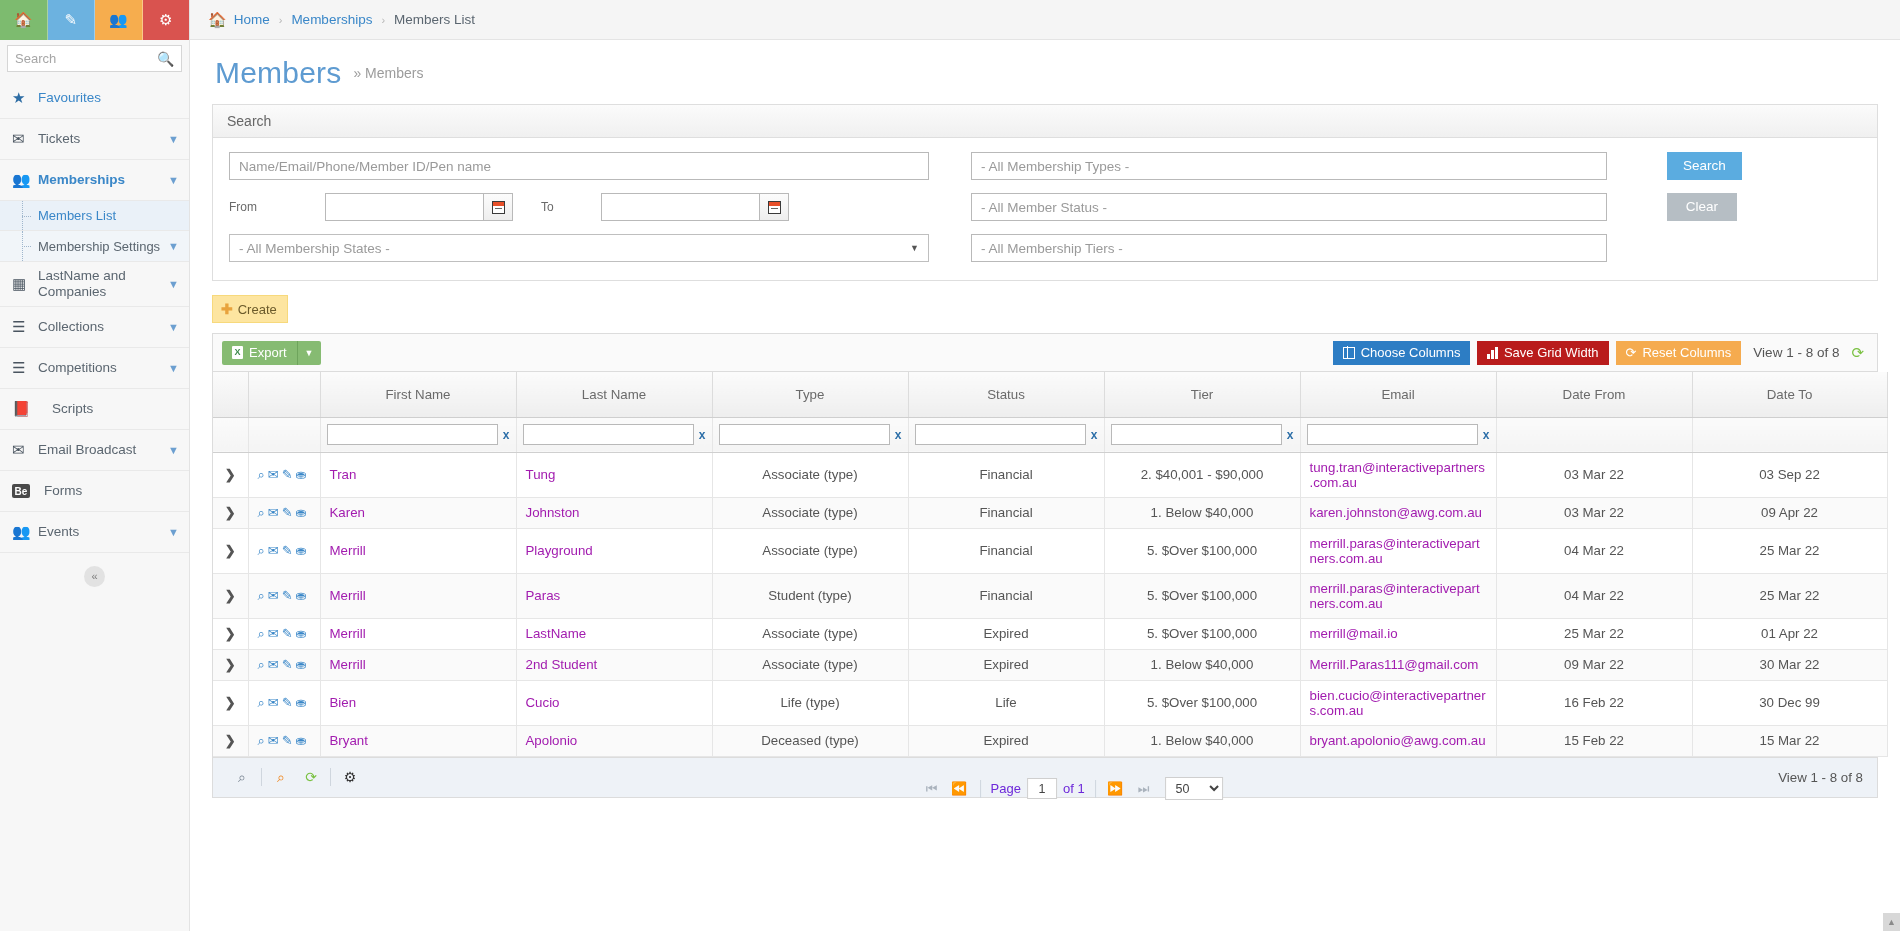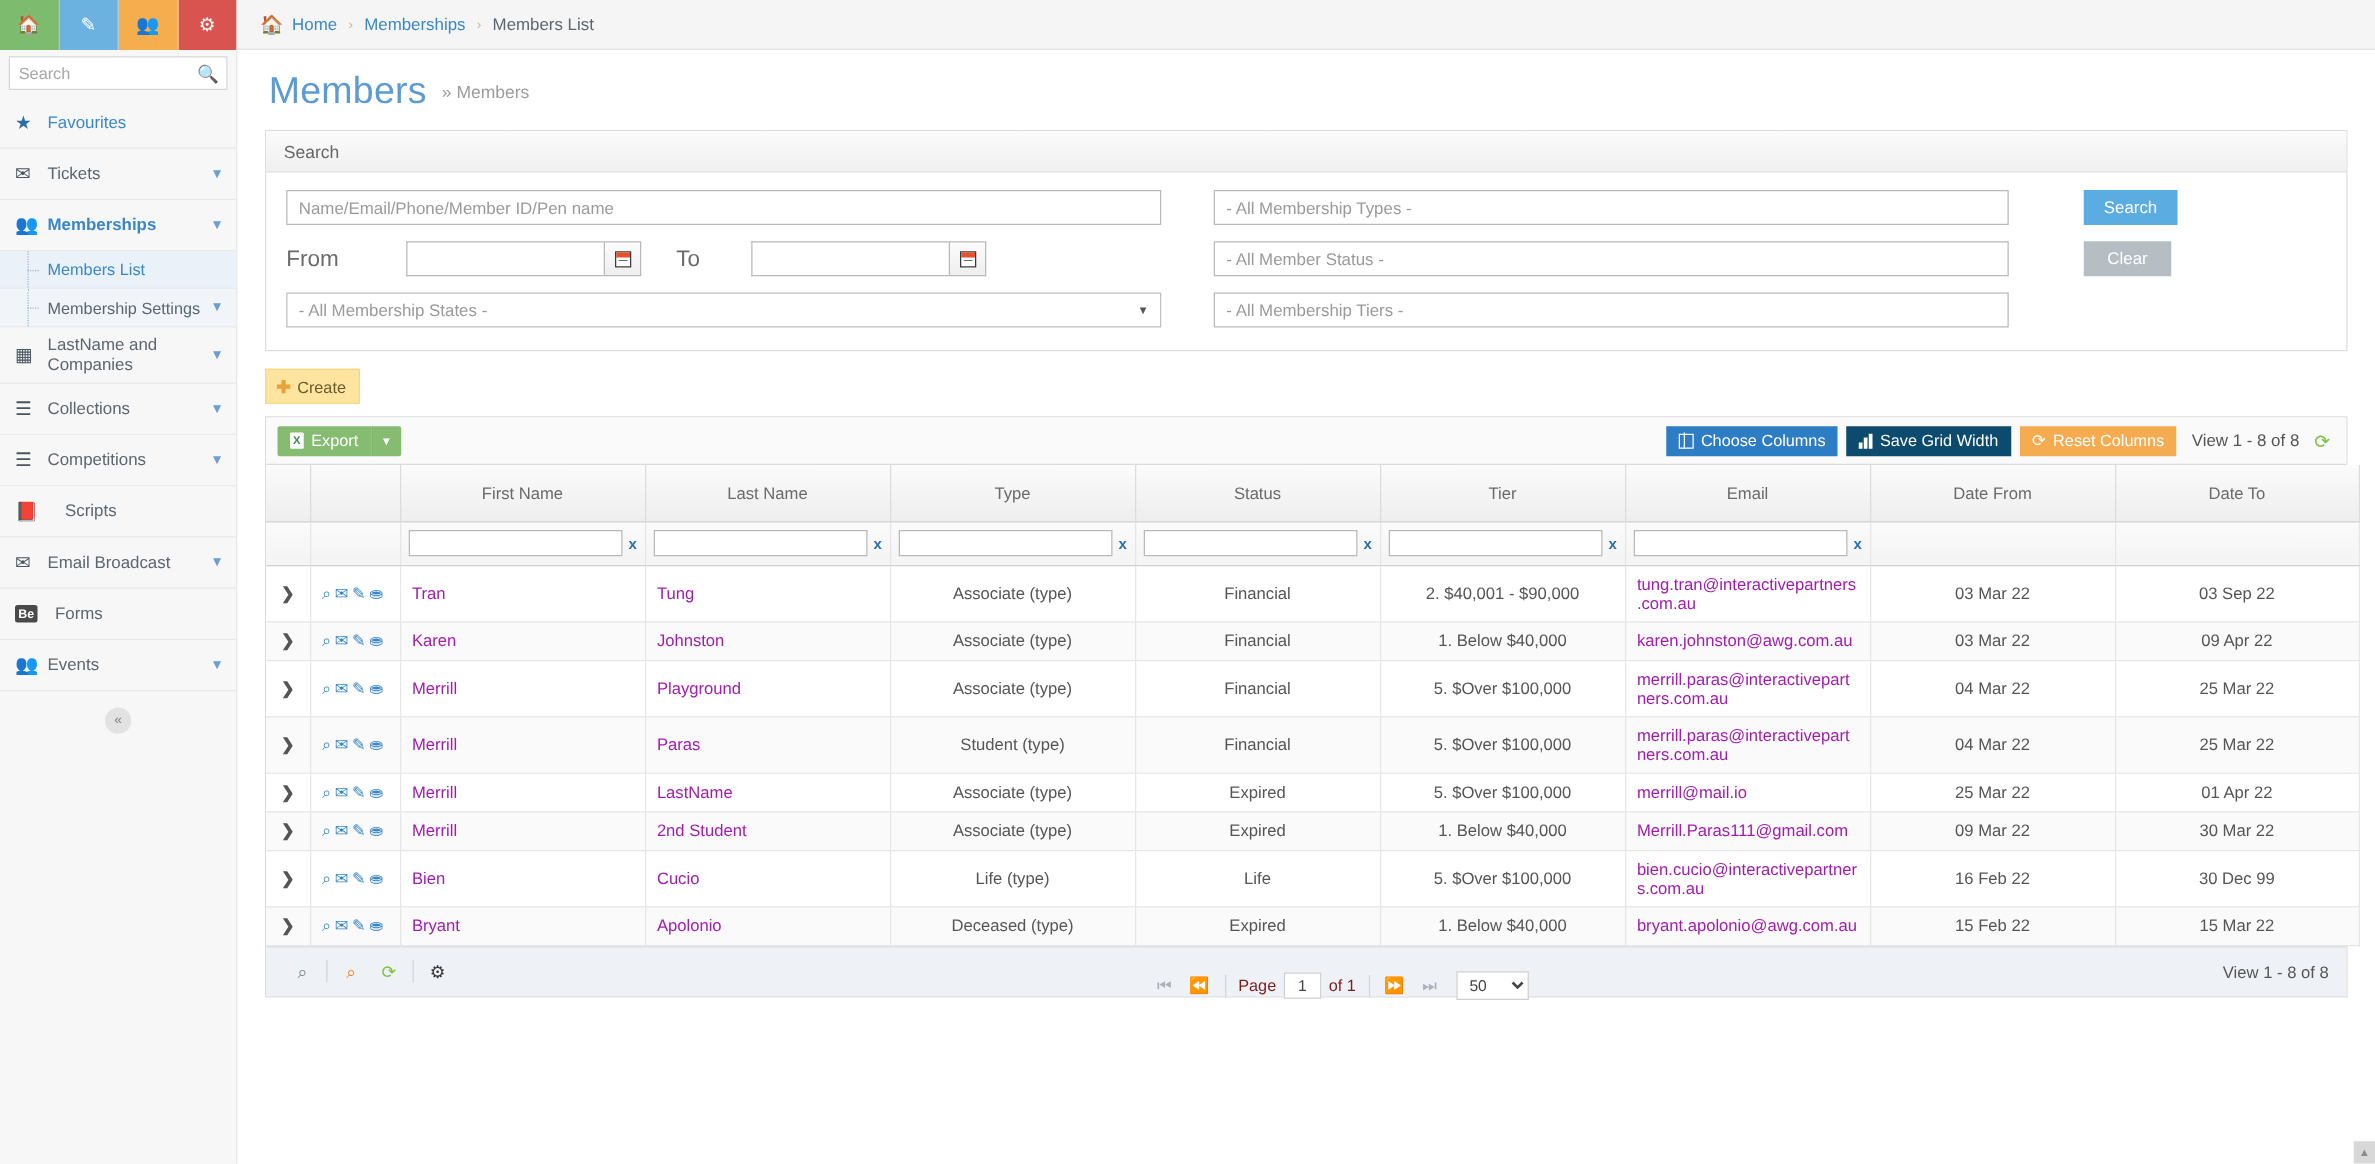--- a/index.html
+++ b/index.html
@@ -177,21 +177,21 @@
     font-size: 13.5px;
     color: #9a9a9a;
   }
   .fld.sel-box {
     justify-content: space-between;
     border-color: #bfbfbf;
   }
   .fld .caret-dn { color: #555; font-size: 9px; }
 
   .fromto { display: flex; align-items: center; gap: 0; }
-  .ft-label { width: 96px; color: #6a6a6a; font-size: 18px; }
+  .ft-label { width: 96px; color: #6a6a6a; font-size: 12px; }
   .date-input {
     width: 158px; height: 28px;
     border: 1px solid #b9b9b9; border-right: none;
     background: #fff;
   }
   .cal-btn {
     width: 30px; height: 28px;
     border: 1px solid #b9b9b9;
     background: linear-gradient(#fcfcfc,#eeeeee);
     display: flex; align-items: center; justify-content: center;
@@ -257,21 +257,21 @@
   }
   .tb-export { background: #86bb72; border-radius: 2px 0 0 2px; }
   .tb-export-caret {
     background: #86bb72; color: #fff;
     padding: 5px 7px; cursor: pointer;
     border-left: 1px solid #6ea45c;
     font-size: 9px; line-height: 14px;
     border-radius: 0 2px 2px 0;
   }
   .tb-choose { background: #2d7dc4; }
-  .tb-save { background: #0c4a6e; }
+  .tb-save { background: #b91c1c; }
   .tb-reset { background: #f5ab4f; }
   .tb-view { color: #555; font-size: 13.5px; padding: 0 5px; }
   .tb-refresh { color: #7ac142; font-size: 15px; cursor: pointer; padding-right: 4px; }
 
   .xl-ico {
     display: inline-block; width: 11px; height: 13px;
     background: #fff; color: #3f8a4d;
     font-size: 9px; font-weight: bold;
     text-align: center; line-height: 13px;
     border-radius: 1px;
@@ -352,21 +352,21 @@
     cursor: pointer; font-size: 14px; color: #7b8794;
   }
   .pg-div { width: 1px; height: 18px; background: #cfd6de; margin: 0 4px; }
   .pg-center {
     position: absolute; left: 50%; transform: translateX(-50%);
     display: flex; align-items: center; gap: 2px;
   }
   .pg-wrap { position: relative; flex: 1; display: flex; justify-content: center; }
   .pg-nav { color: #7b8794; font-size: 13px; padding: 0 6px; cursor: pointer; }
   .pg-nav.dim { color: #aab3bd; }
-  .pg-lbl { color: #7f1d1d; padding: 0 4px; }
+  .pg-lbl { color: #6d28d9; padding: 0 4px; }
   .pg-input {
     width: 30px; height: 21px; text-align: center;
     border: 1px solid #cfcfcf; background: #fff;
     font-family: "Liberation Sans", sans-serif; font-size: 12.5px;
     outline: none; color: #444;
   }
   .pg-size {
     height: 23px; width: 58px;
     border: 1px solid #cfcfcf; background: #fff;
     font-family: "Liberation Sans", sans-serif; font-size: 12.5px;

